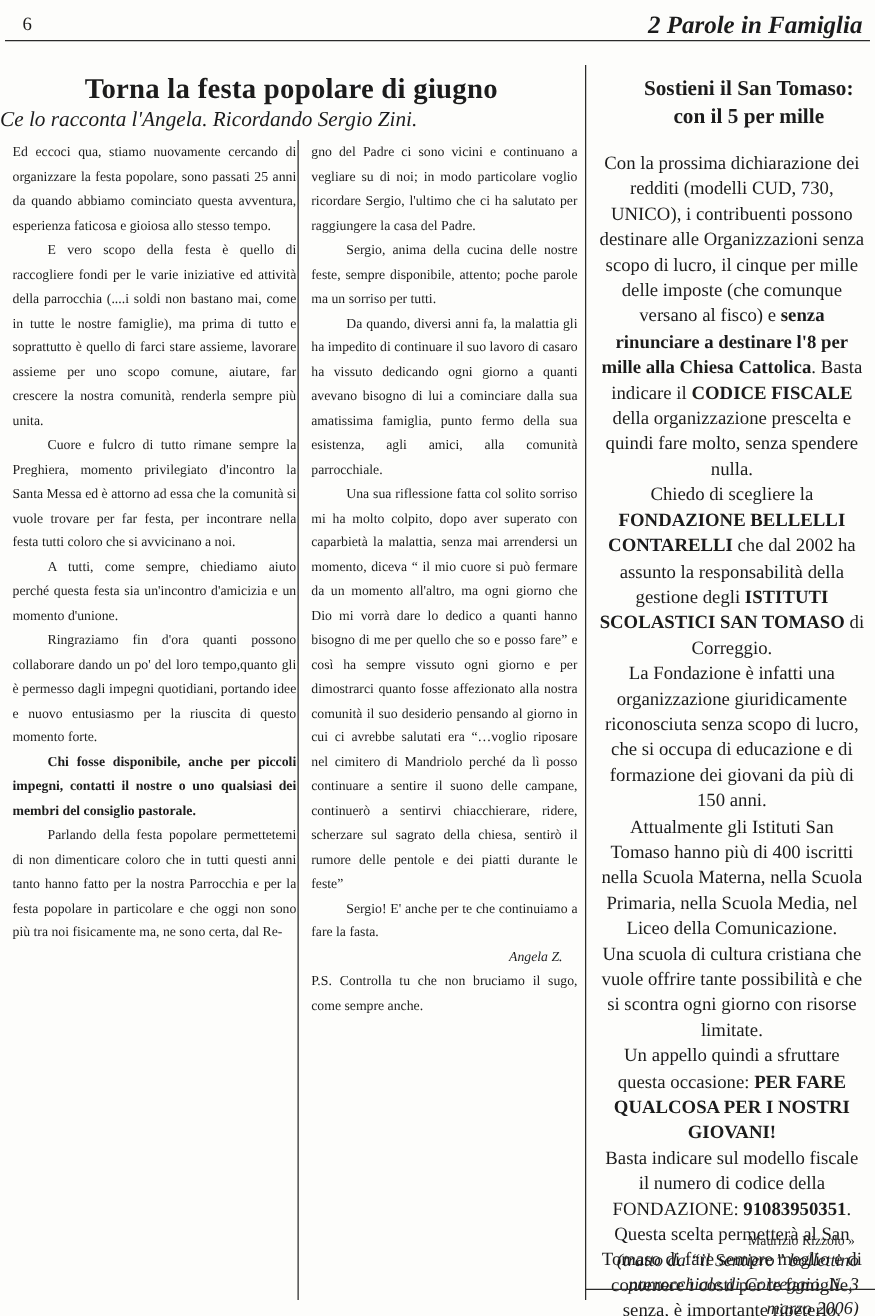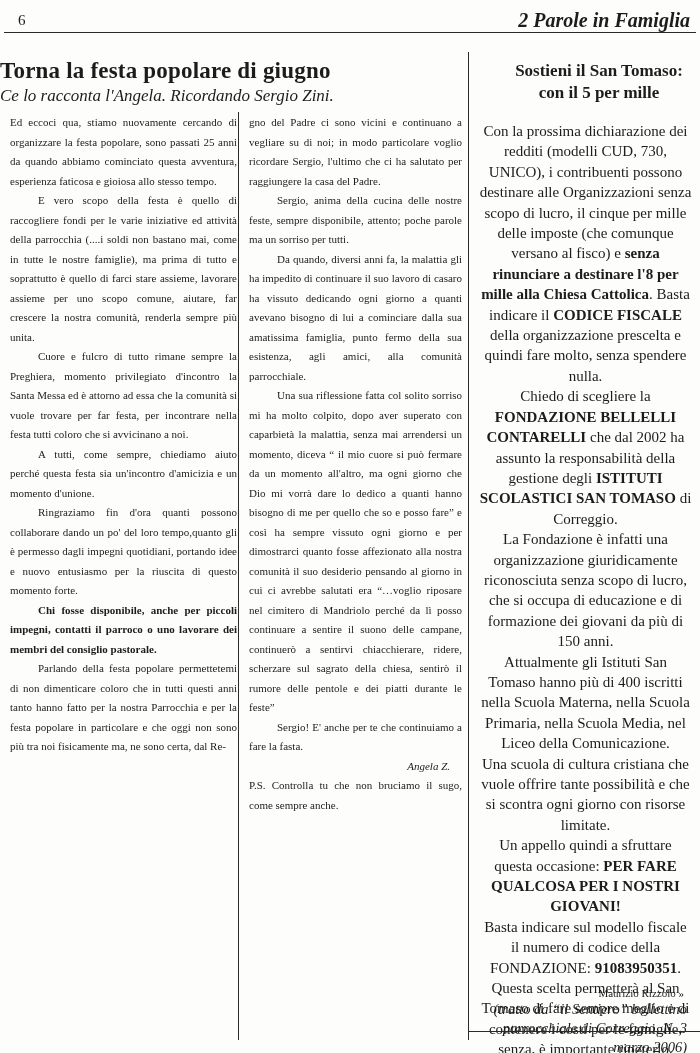--- a/index.html
+++ b/index.html
@@ -24,21 +24,21 @@
     position:absolute;top:9px;right:10px;
     font-size:20px;font-weight:bold;font-style:italic;
   }
   .header-rule{
     position:absolute;top:32px;left:4px;right:4px;
     height:1px;background:#2a2a2a;
   }
   
   .article-title{
     position:absolute;top:58px;left:0;width:466px;
-    text-align:left;font-size:23px;font-weight:bold;
+    text-align:center;font-size:23px;font-weight:bold;
     letter-spacing:.2px;
   }
   .article-subtitle{
     position:absolute;top:86px;left:0;width:466px;
     text-align:left;font-size:17px;font-style:italic;
   }
   
   .sidebar-title{
     position:absolute;top:60px;left:486px;width:226px;
     text-align:center;font-size:17px;font-weight:bold;line-height:22px;
@@ -94,21 +94,21 @@
     <div>Sostieni il San Tomaso:</div>
     <div>con il 5 per mille</div>
   </div>
 
   <div class="column col-left">
       <p class="para">Ed eccoci qua, stiamo nuovamente cercando di organizzare la festa popolare, sono passati 25 anni da quando abbiamo cominciato questa avventura, esperienza faticosa e gioiosa allo stesso tempo.</p>
       <p class="para indent">E vero scopo della festa è quello di raccogliere fondi per le varie iniziative ed attività della parrocchia (....i soldi non bastano mai, come in tutte le nostre famiglie), ma prima di tutto e soprattutto è quello di farci stare assieme, lavorare assieme per uno scopo comune, aiutare, far crescere la nostra comunità, renderla sempre più unita.</p>
       <p class="para indent">Cuore e fulcro di tutto rimane sempre la Preghiera, momento privilegiato d'incontro la Santa Messa ed è attorno ad essa che la comunità si vuole trovare per far festa, per incontrare nella festa tutti coloro che si avvicinano a noi.</p>
       <p class="para indent">A tutti, come sempre, chiediamo aiuto perché questa festa sia un'incontro d'amicizia e un momento d'unione.</p>
       <p class="para indent">Ringraziamo fin d'ora quanti possono collaborare dando un po' del loro tempo,quanto gli è permesso dagli impegni quotidiani, portando idee e nuovo entusiasmo per la riuscita di questo momento forte.</p>
-      <p class="para indent bold">Chi fosse disponibile, anche per piccoli impegni, contatti il parroco o uno lavorare dei membri del consiglio pastorale.</p>
+      <p class="para indent bold">Chi fosse disponibile, anche per piccoli impegni, contatti il nostre o uno qualsiasi dei membri del consiglio pastorale.</p>
       <p class="para indent">Parlando della festa popolare permettetemi di non dimenticare coloro che in tutti questi anni tanto hanno fatto per la nostra Parrocchia e per la festa popolare in particolare e che oggi non sono più tra noi fisicamente ma, ne sono certa, dal Re-</p>
     </div>
 
   <div class="v-divider divider-left"></div>
 
   <div class="column col-mid">
       <p class="para">gno del Padre ci sono vicini e continuano a vegliare su di noi; in modo particolare voglio ricordare Sergio, l'ultimo che ci ha salutato per raggiungere la casa del Padre.</p>
       <p class="para indent">Sergio, anima della cucina delle nostre feste, sempre disponibile, attento; poche parole ma un sorriso per tutti.</p>
       <p class="para indent">Da quando, diversi anni fa, la malattia gli ha impedito di continuare il suo lavoro di casaro ha vissuto dedicando ogni giorno a quanti avevano bisogno di lui a cominciare dalla sua amatissima famiglia, punto fermo della sua esistenza, agli amici, alla comunità parrocchiale.</p>
       <p class="para indent">Una sua riflessione fatta col solito sorriso mi ha molto colpito, dopo aver superato con caparbietà la malattia, senza mai arrendersi un momento, diceva “ il mio cuore si può fermare da un momento all'altro, ma ogni giorno che Dio mi vorrà dare lo dedico a quanti hanno bisogno di me per quello che so e posso fare” e così ha sempre vissuto ogni giorno e per dimostrarci quanto fosse affezionato alla nostra comunità il suo desiderio pensando al giorno in cui ci avrebbe salutati era “…voglio riposare nel cimitero di Mandriolo perché da lì posso continuare a sentire il suono delle campane, continuerò a sentirvi chiacchierare, ridere, scherzare sul sagrato della chiesa, sentirò il rumore delle pentole e dei piatti durante le feste”</p>

